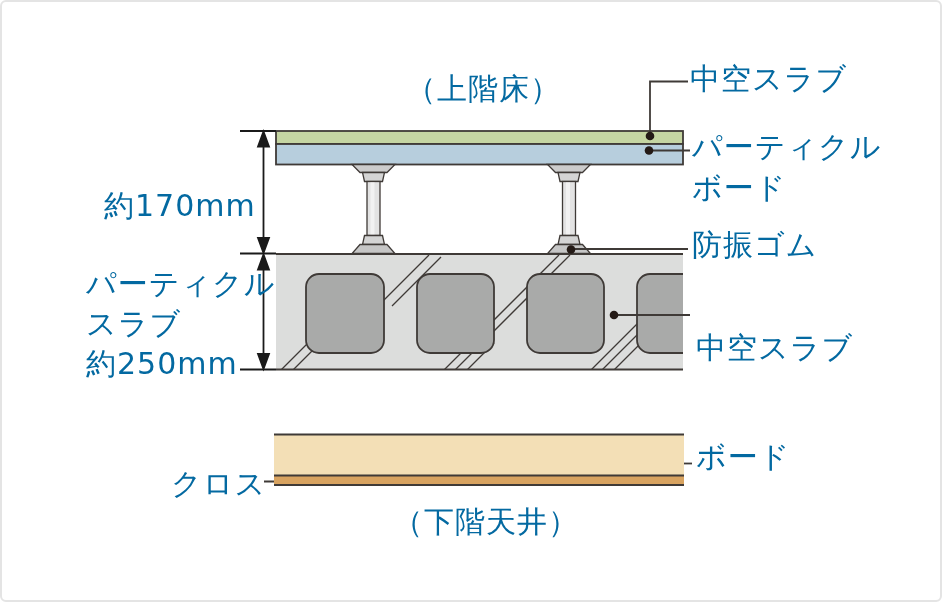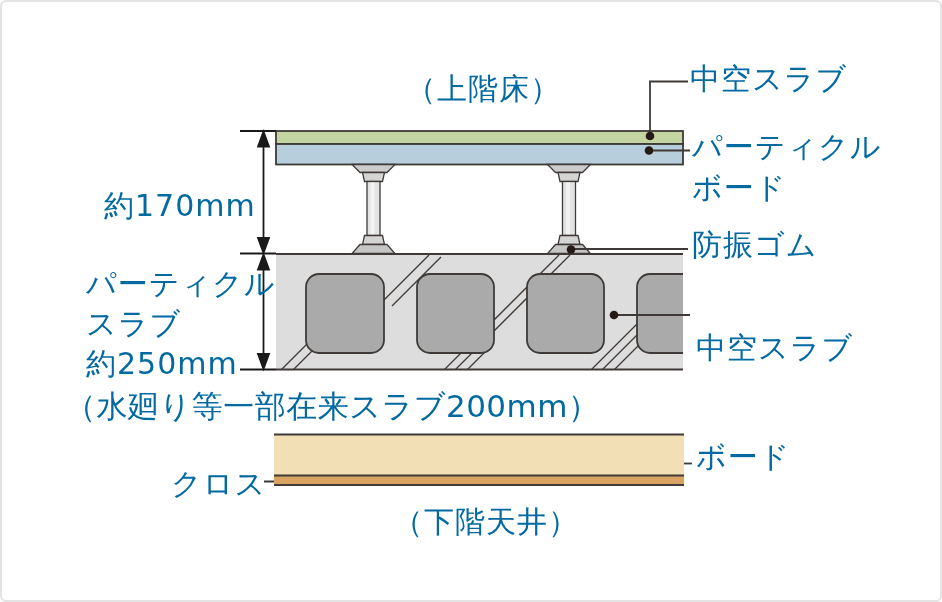--- a/index.html
+++ b/index.html
@@ -142,19 +142,18 @@
   </div>
 
   <div class="lbl" style="left:102px;top:187px;">約170mm</div>
 
   <div class="lbl dim-multi" style="left:84px;top:262px;">
     <span class="line">パーティクル</span>
     <span class="line">スラブ</span>
     <span class="line">約250mm</span>
   </div>
 
-  <div class="lbl note" style="left:63px;top:387px;">（水廻り等一部在来スラブ200mm）</div>
 
   <div class="lbl" style="left:391px;top:503px;">（下階天井）</div>
 
   <div class="lbl" style="left:169px;top:465px;">クロス</div>
 
 </div>
 
 </body></html>

